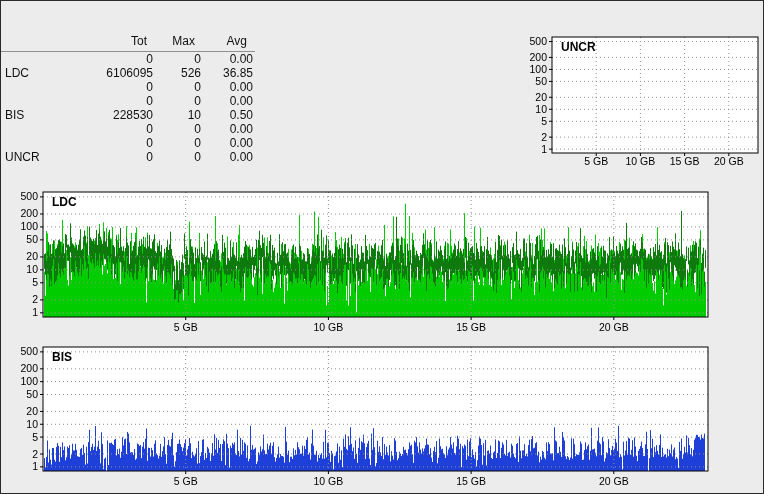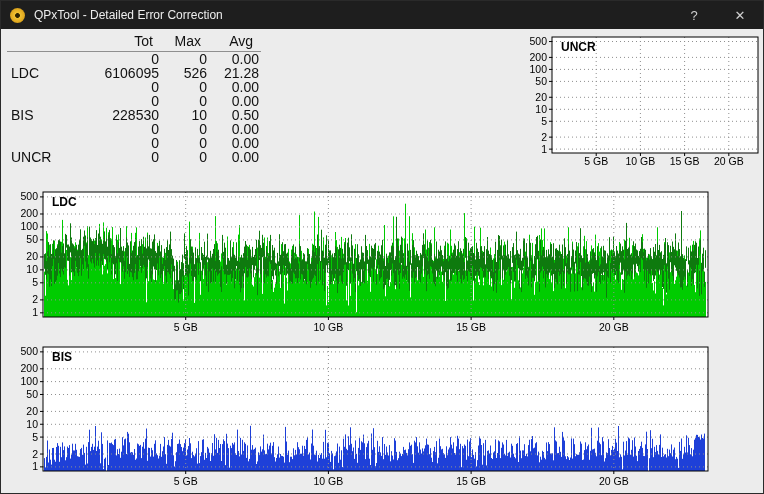--- a/index.html
+++ b/index.html
@@ -9,57 +9,51 @@
     border:1px solid #2a2a2a;box-sizing:border-box;
   }
   .titlebar{position:absolute;left:0;top:0;width:100%;height:28px;background:#1e1e1e;
     display:flex;align-items:center;box-sizing:border-box;}
   .app-icon{width:15px;height:15px;margin-left:9px;border-radius:50%;
     background:radial-gradient(circle,#2d2300 0%,#2d2300 20%,#f2c233 24%,#e0a81f 62%,#8a6a10 100%);
     flex:0 0 auto;}
   .titlebar .title{margin-left:9px;font-size:12px;color:#ededed;flex:1;white-space:nowrap;overflow:hidden;}
   .tb-btn{width:46px;height:100%;display:flex;align-items:center;justify-content:center;
     font-size:13px;color:#cfcfcf;cursor:default;user-select:none;}
-  .stats{position:absolute;left:6px;top:33px;font-size:14px;color:#111;}
+  .stats{position:absolute;left:0;top:33px;font-size:12px;color:#111;}
   .stats .row{display:grid;grid-template-columns:48px 106px 48px 52px;height:14px;line-height:14px;}
   .stats .row.header{height:17px;line-height:15px;border-bottom:1px solid #8f8f8f;}
   .stats .cell{text-align:right;padding-right:2px;white-space:nowrap;}
   .stats .cell.label{text-align:left;padding-left:4px;}
   .stats .row.header .cell{padding-right:8px;}
   svg.chart{position:absolute;}
 </style>
 </head>
 <body>
 
 <div class="window">
-  <div class="titlebar">
-    <div class="app-icon"></div>
-    <div class="title">QPxTool - Detailed Error Correction</div>
-    <div class="tb-btn">?</div>
-    <div class="tb-btn">✕</div>
-  </div>
 
   <div class="stats" id="stats">
       <div class="row header">
         <div class="cell label"></div>
         <div class="cell">Tot</div>
         <div class="cell">Max</div>
         <div class="cell">Avg</div>
       </div>
       <div class="row">
         <div class="cell label"></div>
         <div class="cell">0</div>
         <div class="cell">0</div>
         <div class="cell">0.00</div>
       </div>
       <div class="row">
         <div class="cell label">LDC</div>
         <div class="cell">6106095</div>
         <div class="cell">526</div>
-        <div class="cell">21.28</div>
+        <div class="cell">36.85</div>
       </div>
       <div class="row">
         <div class="cell label"></div>
         <div class="cell">0</div>
         <div class="cell">0</div>
         <div class="cell">0.00</div>
       </div>
       <div class="row">
         <div class="cell label"></div>
         <div class="cell">0</div>

